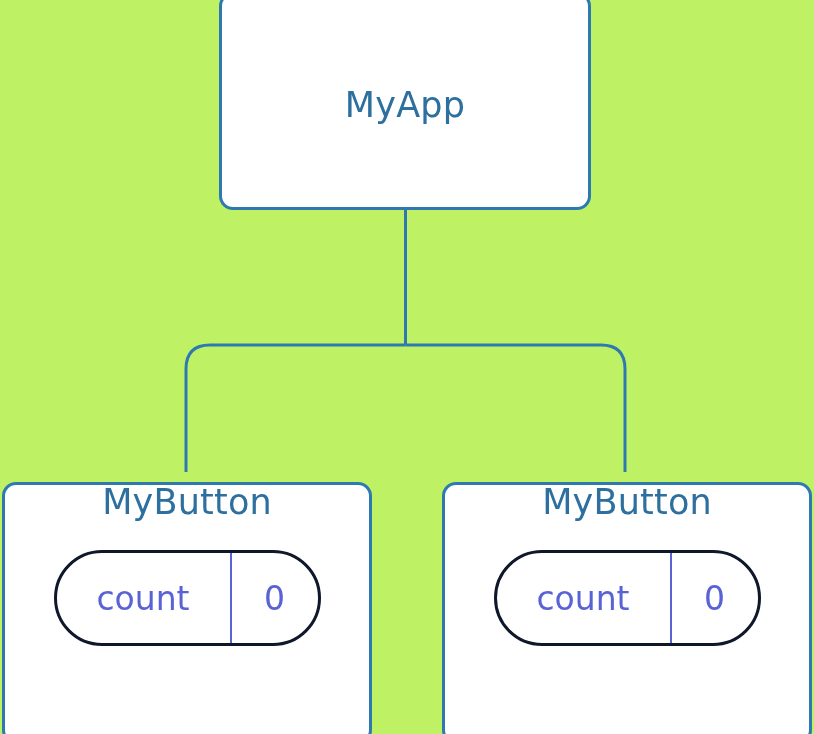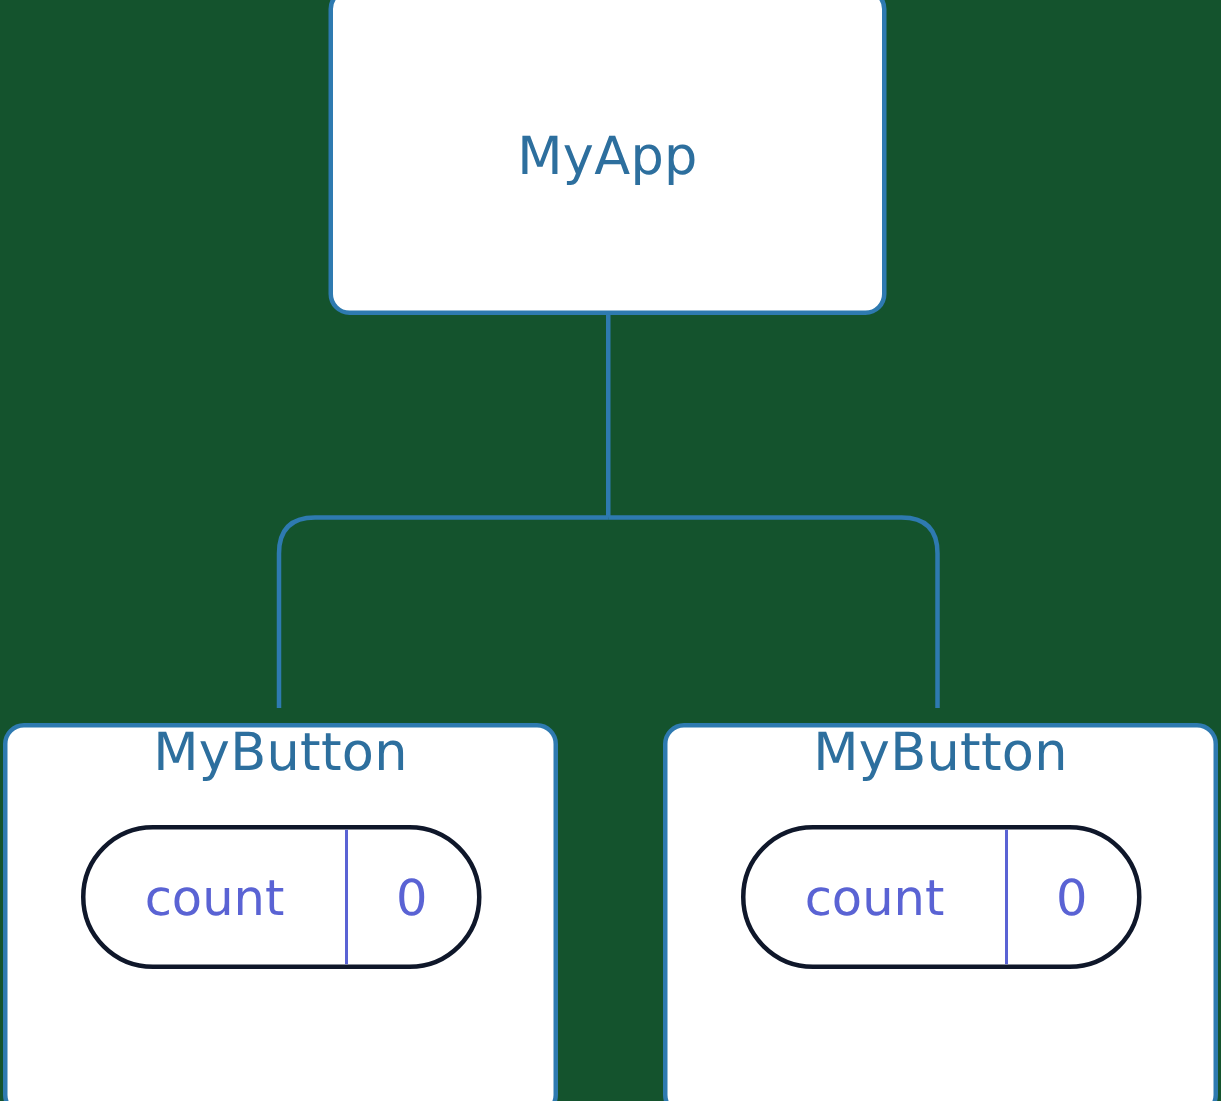--- a/index.html
+++ b/index.html
@@ -11,21 +11,21 @@
     height: 734px;
     background: #4c6a74;
     font-family: "DejaVu Sans", sans-serif;
     overflow: hidden;
   }
 
   #canvas {
     position: relative;
     width: 814px;
     height: 734px;
-    background: #14532d;
+    background: #bef264;
     text-align: center;
   }
 
   
   #connectors {
     position: absolute;
     left: 0;
     top: 0;
     width: 814px;
     height: 734px;

